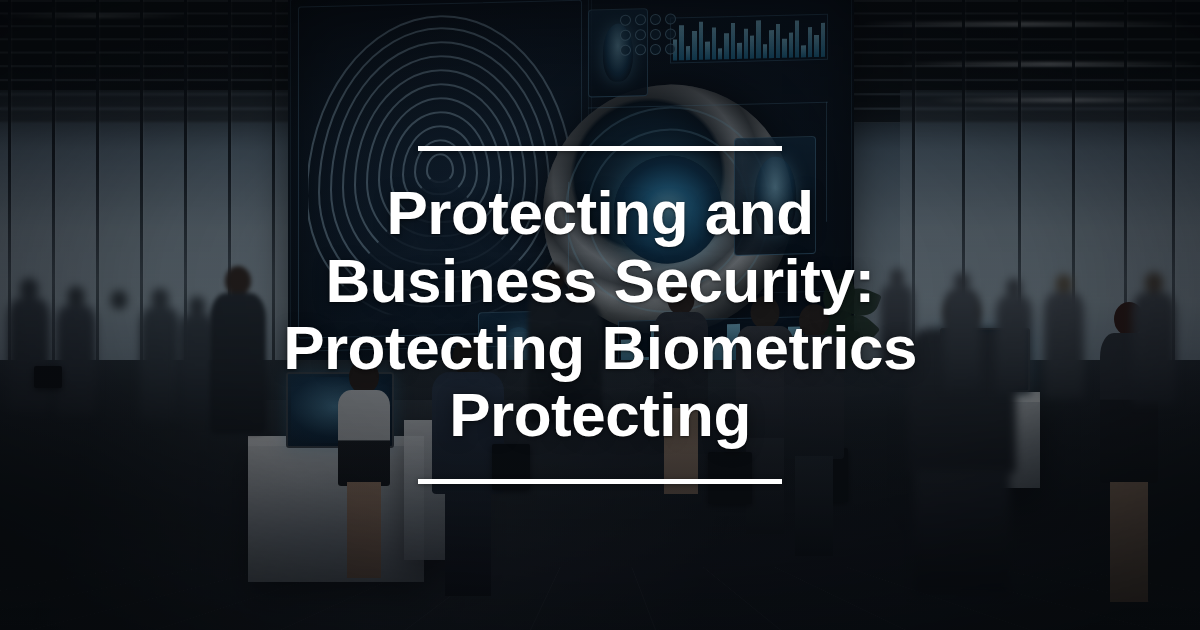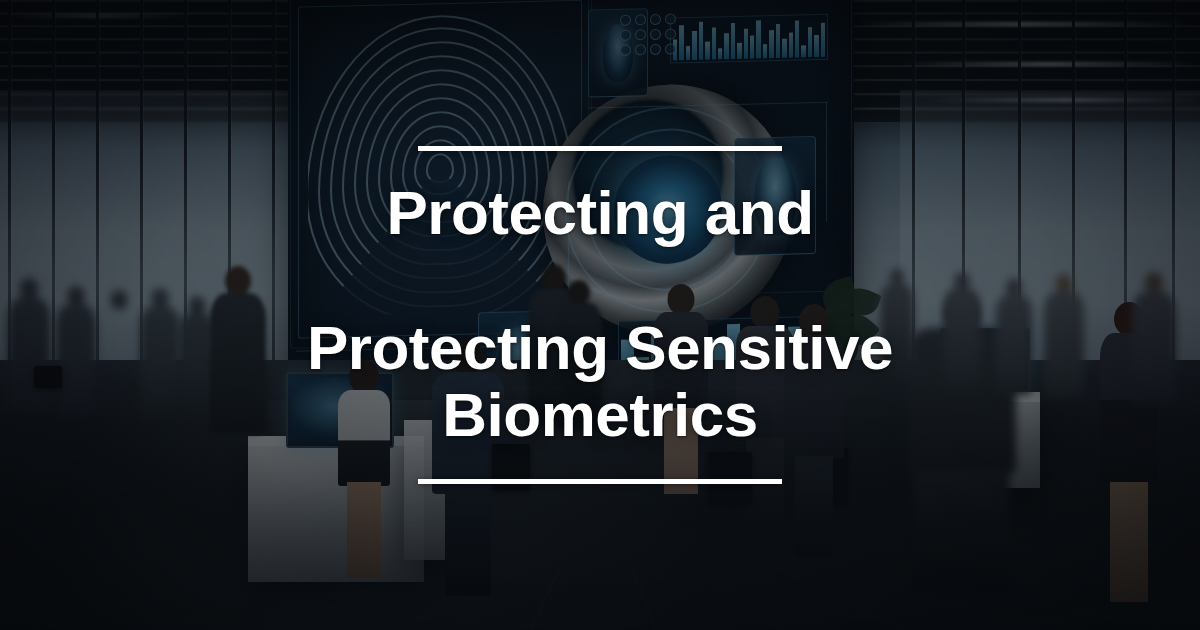--- a/index.html
+++ b/index.html
@@ -466,20 +466,20 @@
     </div>
 
     <div class="grade"></div>
     <div class="scrim"></div>
   </div>
 
   <div class="title-block">
     <div class="rule top"></div>
     <h1 class="headline">
       <span>Protecting and</span><br>
-      <br>
-      <span>Protecting Sensitive</span><br>
-      <span>Biometrics</span>
+      <span>Business Security:</span><br>
+      <span>Protecting Biometrics</span><br>
+      <span>Protecting</span>
     </h1>
     <div class="rule bottom"></div>
   </div>
 
 </div>
 
 </body></html>

